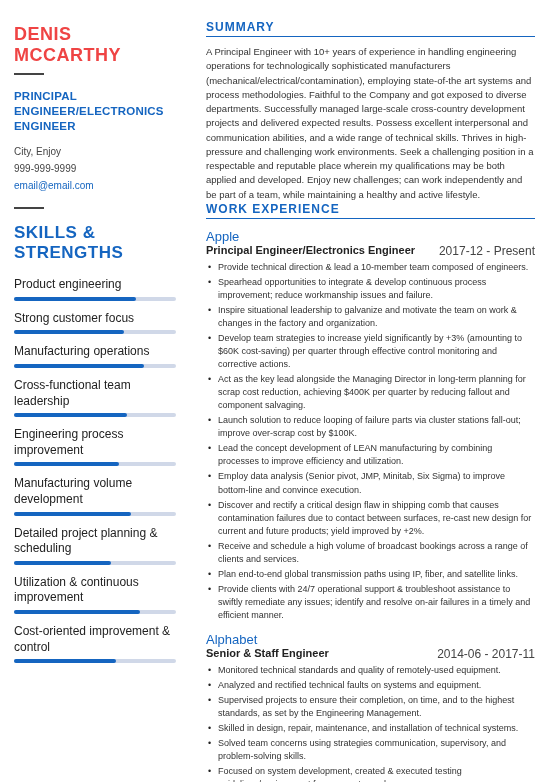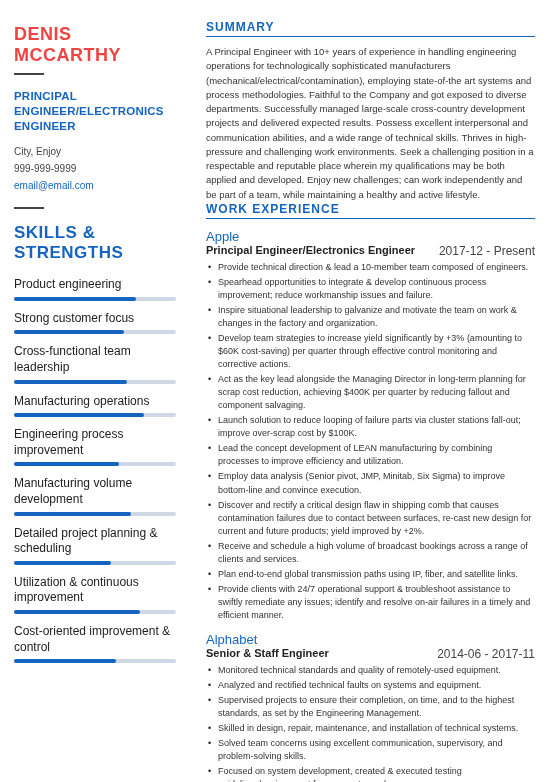--- a/index.html
+++ b/index.html
@@ -184,29 +184,29 @@
             <div class="skill-bar-fill" style="width: 75%;"></div>
           </div>
         </div>
         <div class="skill-item">
           <div class="skill-label">Strong customer focus</div>
           <div class="skill-bar-bg">
             <div class="skill-bar-fill" style="width: 68%;"></div>
           </div>
         </div>
         <div class="skill-item">
+          <div class="skill-label">Manufacturing operations</div>
+          <div class="skill-bar-bg">
+            <div class="skill-bar-fill" style="width: 80%;"></div>
+          </div>
+        </div>
+        <div class="skill-item">
           <div class="skill-label">Cross-functional team leadership</div>
           <div class="skill-bar-bg">
             <div class="skill-bar-fill" style="width: 70%;"></div>
-          </div>
-        </div>
-        <div class="skill-item">
-          <div class="skill-label">Manufacturing operations</div>
-          <div class="skill-bar-bg">
-            <div class="skill-bar-fill" style="width: 80%;"></div>
           </div>
         </div>
         <div class="skill-item">
           <div class="skill-label">Engineering process improvement</div>
           <div class="skill-bar-bg">
             <div class="skill-bar-fill" style="width: 65%;"></div>
           </div>
         </div>
         <div class="skill-item">
           <div class="skill-label">Manufacturing volume development</div>
@@ -268,19 +268,19 @@
           <div class="company-name">Alphabet</div>
           <div class="job-header">
             <div class="job-title">Senior &amp; Staff Engineer</div>
             <div class="job-dates">2014-06 - 2017-11</div>
           </div>
           <ul class="job-bullets">
             <li>Monitored technical standards and quality of remotely-used equipment.</li>
             <li>Analyzed and rectified technical faults on systems and equipment.</li>
             <li>Supervised projects to ensure their completion, on time, and to the highest standards, as set by the Engineering Management.</li>
             <li>Skilled in design, repair, maintenance, and installation of technical systems.</li>
-            <li>Solved team concerns using excellent communication, supervisory, and problem-solving skills.</li>
+            <li>Solved team concerns using strategies communication, supervisory, and problem-solving skills.</li>
             <li>Focused on system development, created &amp; executed testing guidelines/environment for new system release.</li>
           </ul>
         </div>
       </div>
   </div>
 </div>
 
 </body></html>

